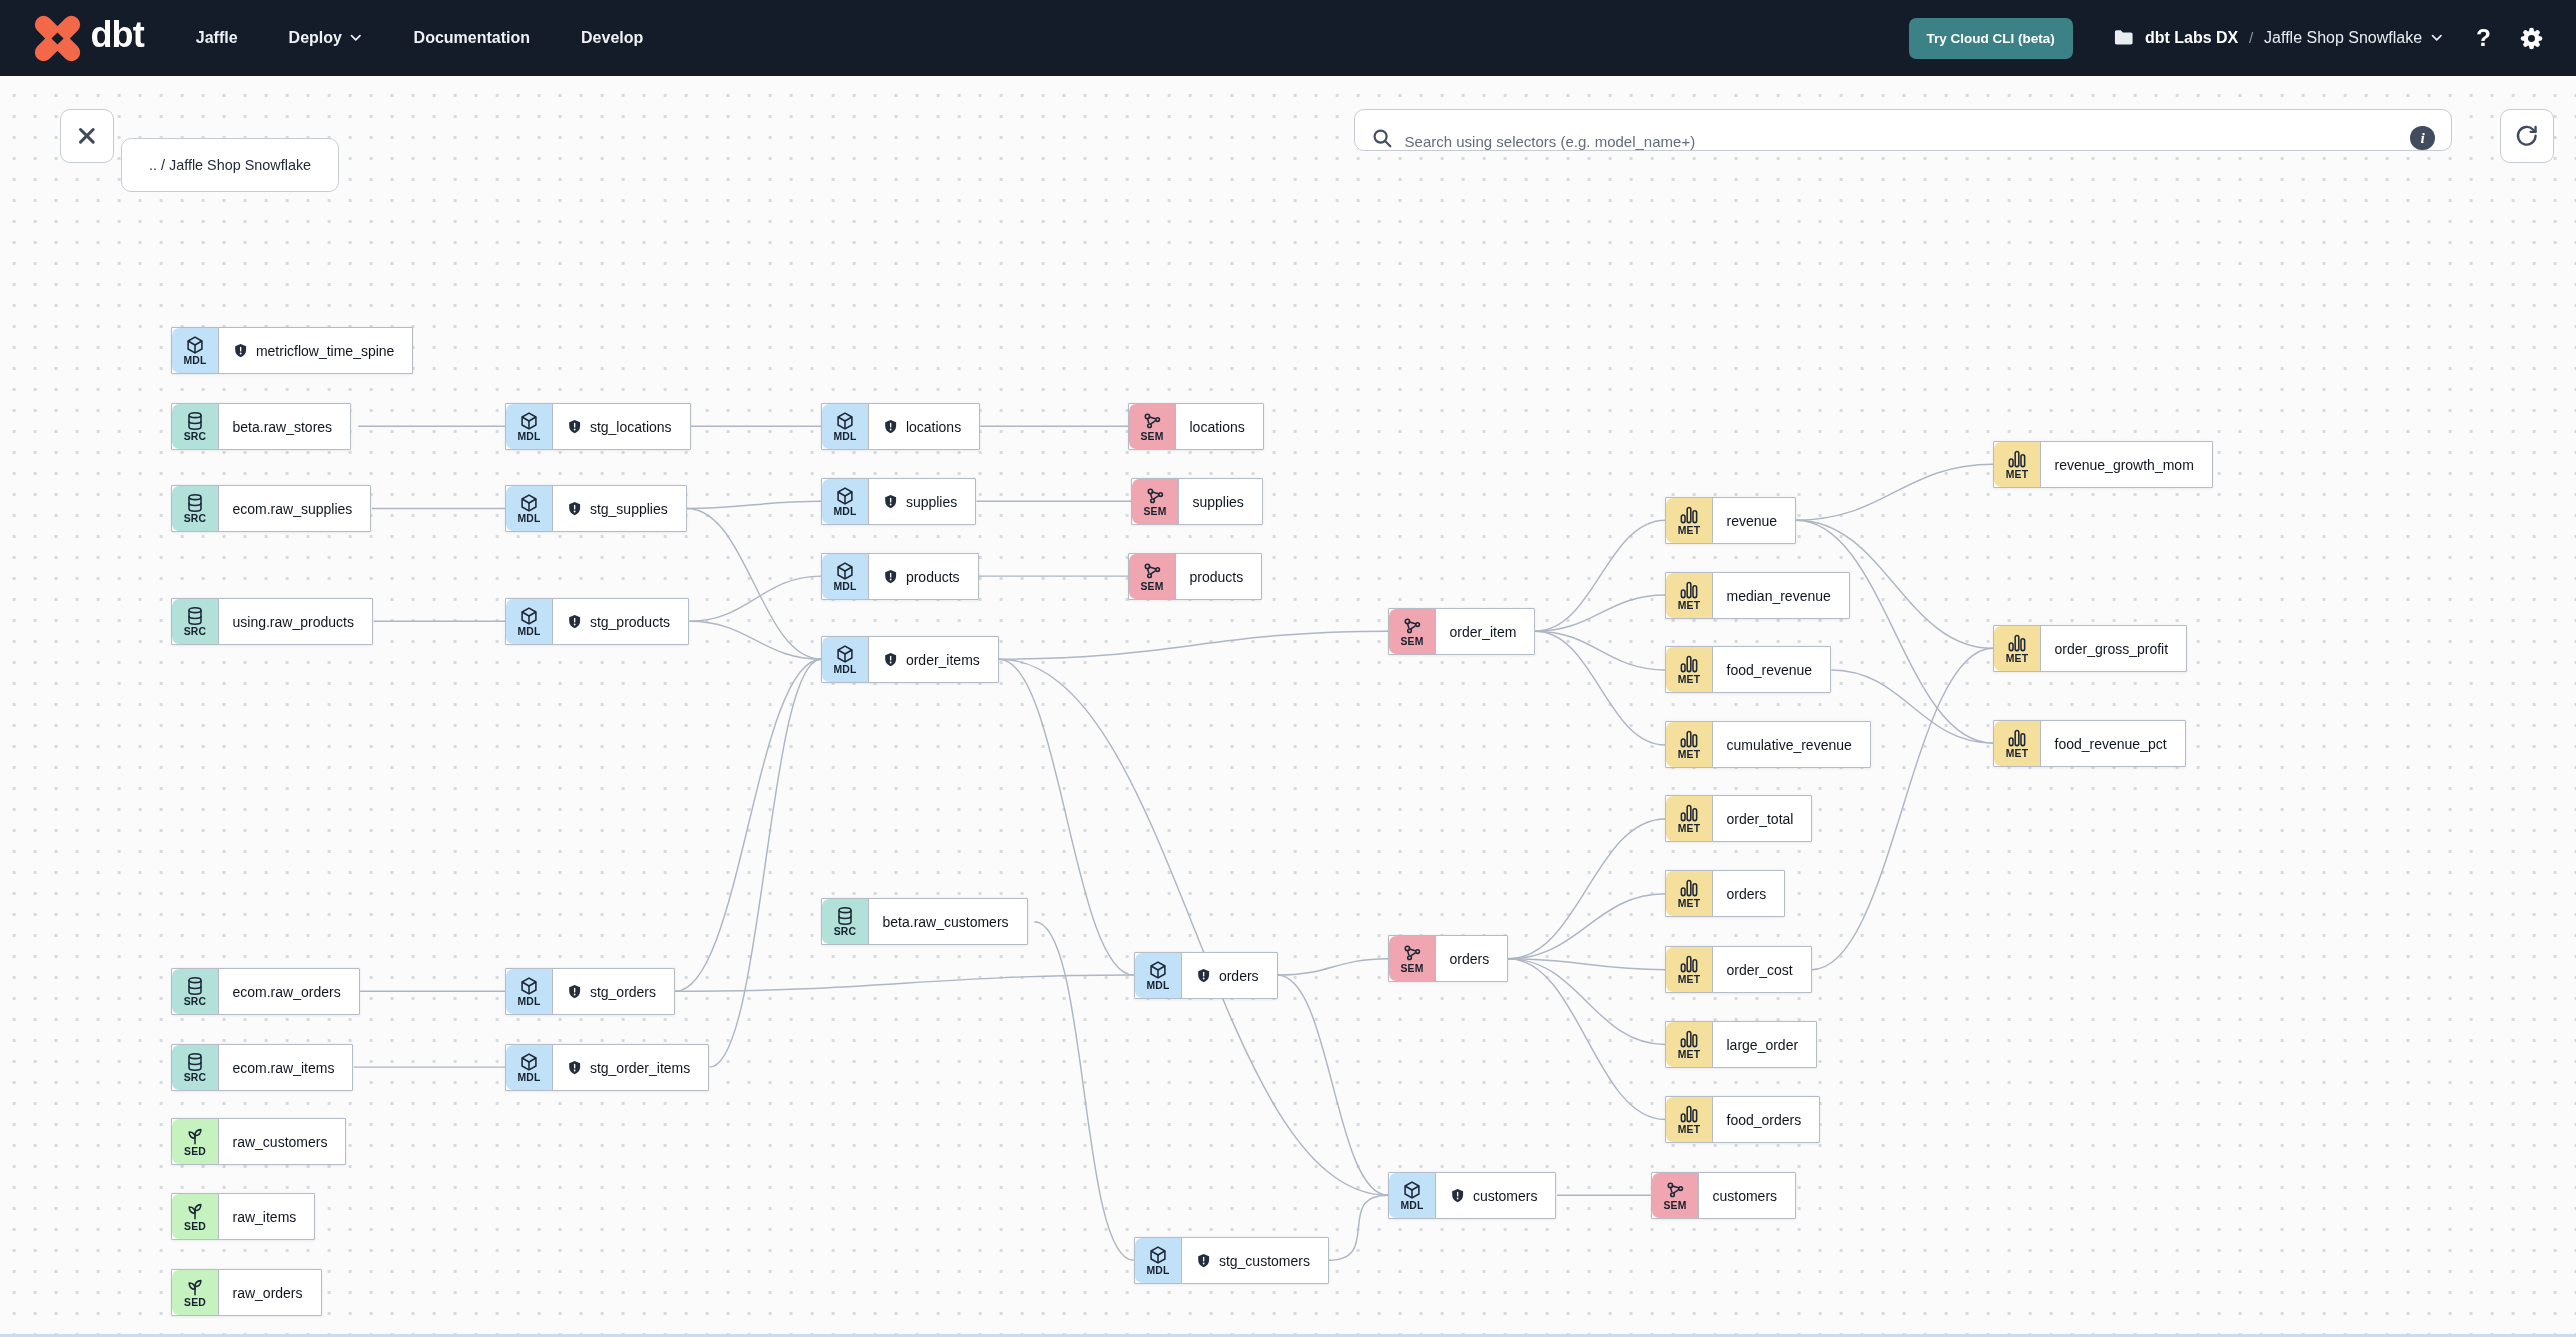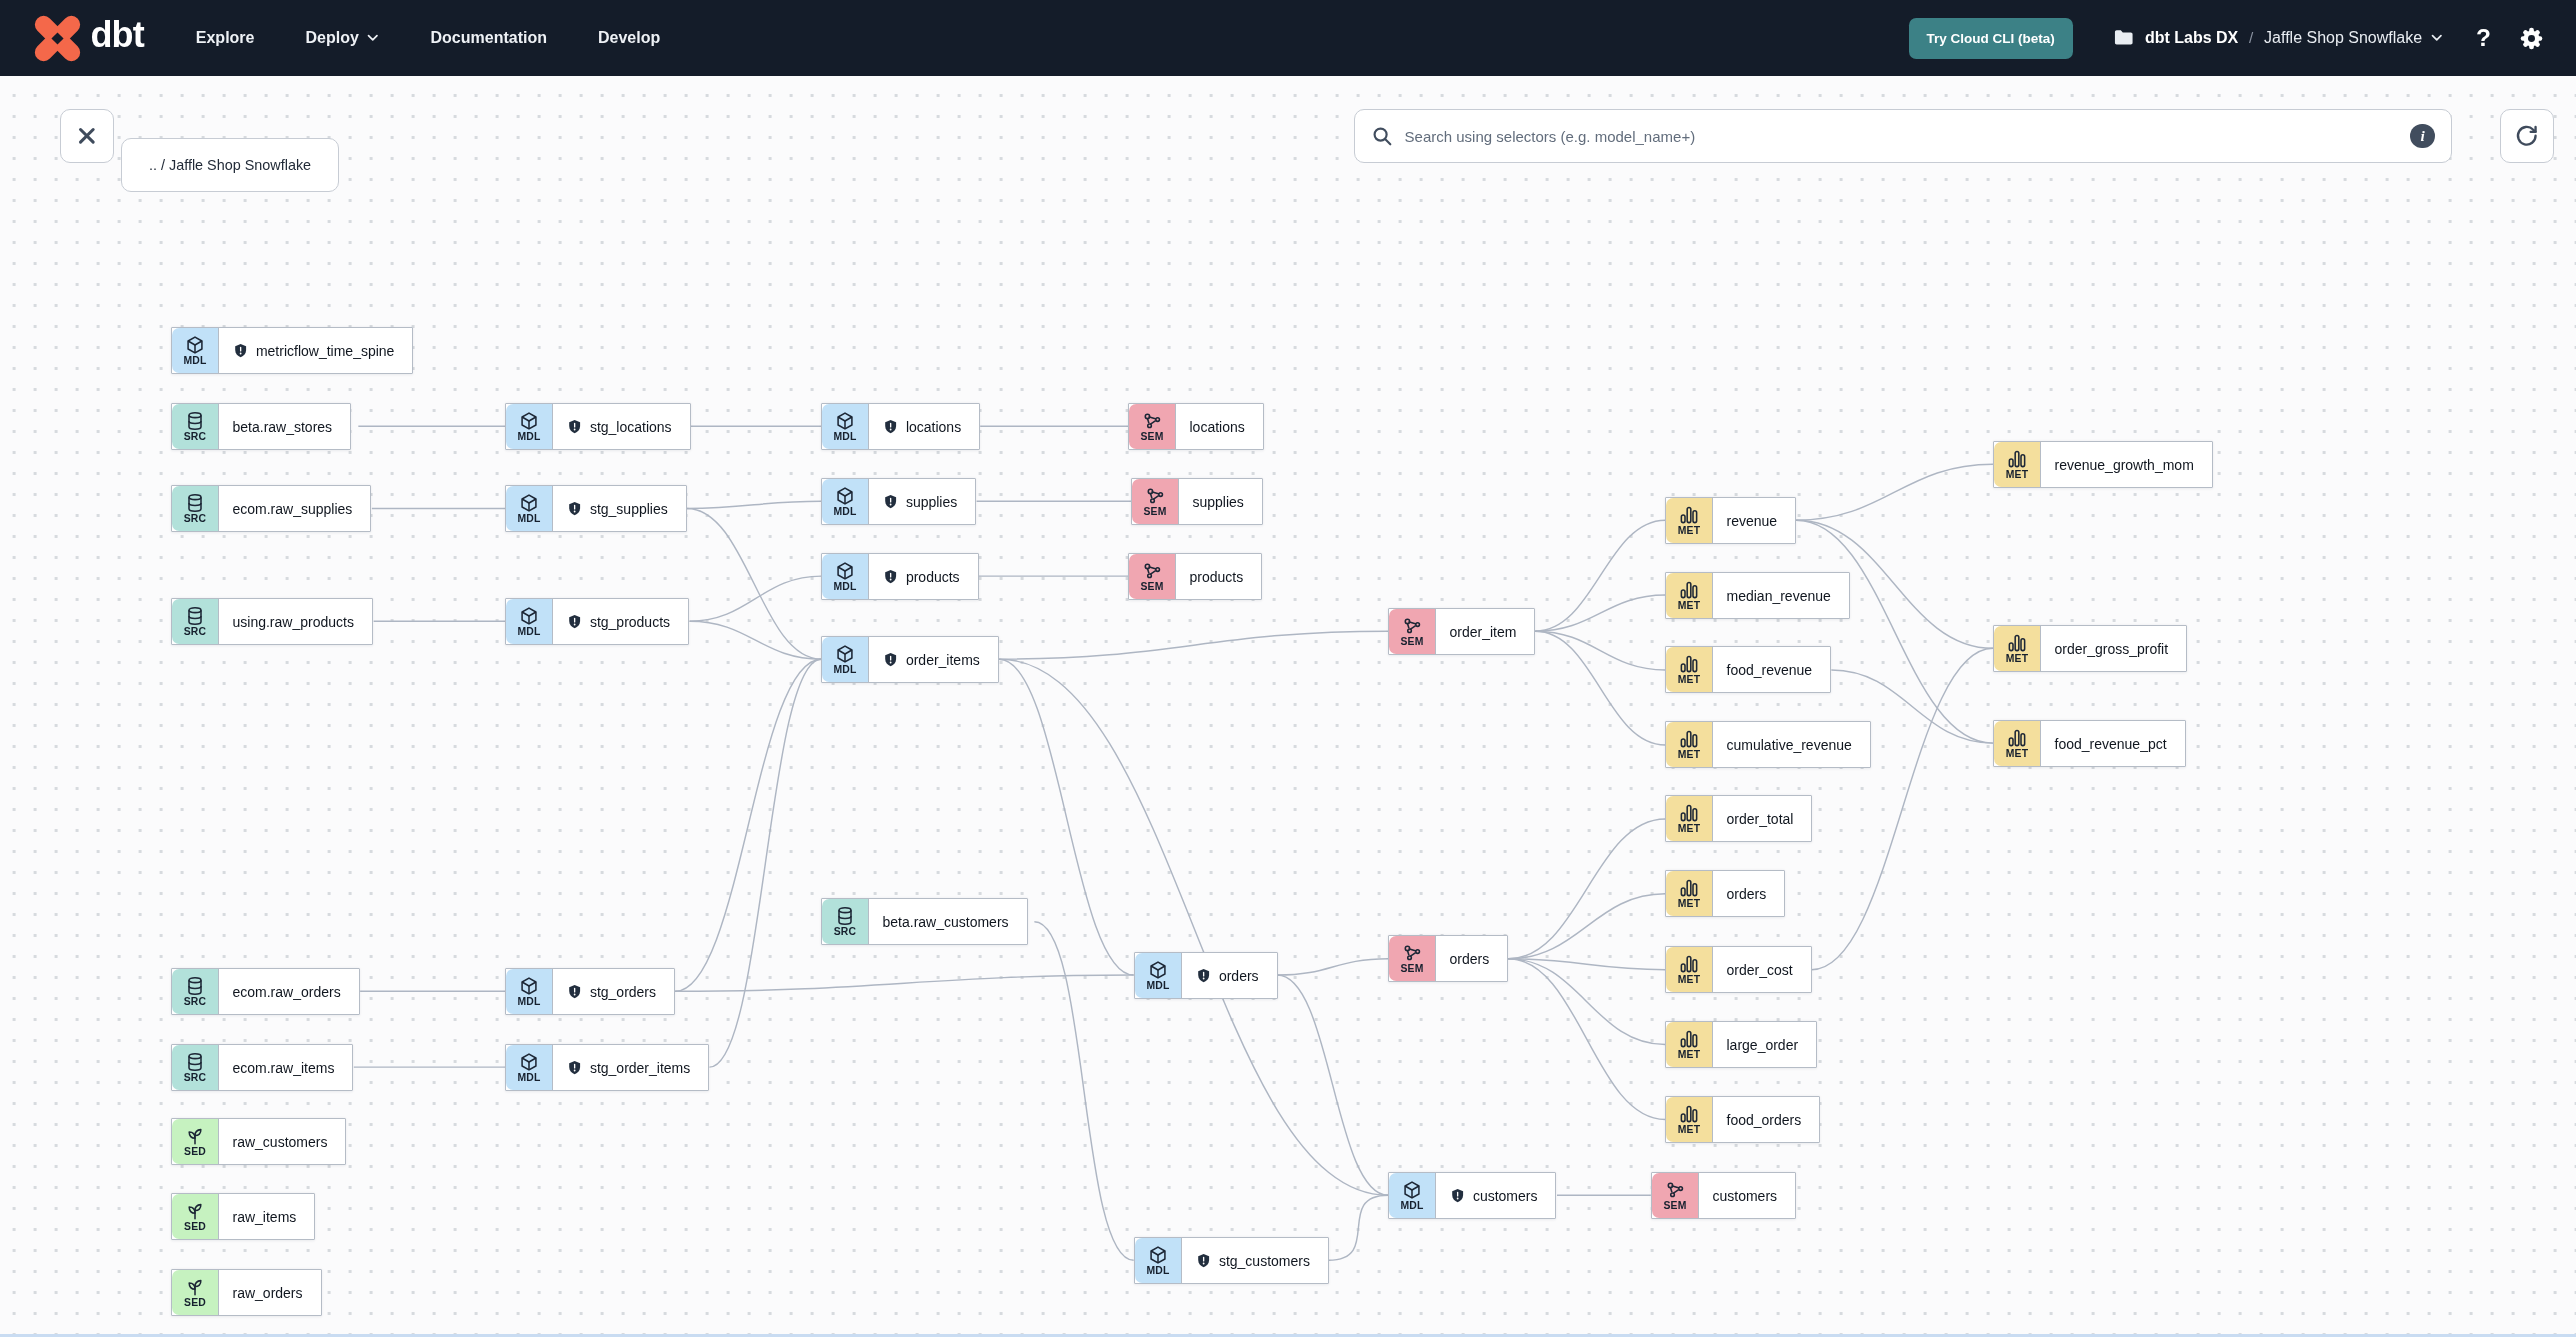--- a/index.html
+++ b/index.html
@@ -28,22 +28,22 @@
   .canvas { position:absolute; left:0; top:76px; width:2576px; height:1262px; background:#fbfbfc;
             background-image:radial-gradient(circle, #d6dade 1.4px, transparent 1.7px);
             background-size:21px 21px; background-position:3.6px 9px; }
   #edges-svg { position:absolute; left:0; top:0; width:2576px; height:1262px; }
 
   
   .tool-btn { position:absolute; width:54px; height:54px; background:#ffffff; border:1.4px solid #c7ccd4;
               border-radius:10px; display:flex; align-items:center; justify-content:center; cursor:pointer; }
   .chip { position:absolute; height:54px; background:#ffffff; border:1.4px solid #c7ccd4; border-radius:10px;
           display:flex; align-items:center; padding:0 27px; font-size:14.4px; color:#222b38; white-space:nowrap; }
-  .searchbar { position:absolute; left:1354px; top:33px; width:1098px; height:54px; background:#ffffff;
-               border:1.4px solid #c7ccd4; border-radius:10px; display:flex; align-items:center; padding:0 16.2px; gap:10.8px; }
+  .searchbar { position:absolute; left:1354px; top:33px; width:1098px; height:42px; background:#ffffff;
+               border:1.4px solid #c7ccd4; border-radius:10px; display:flex; align-items:flex-end; padding:0 16.2px; gap:10.8px; }
   .searchbar input { flex:1; border:none; outline:none; font-size:15px; color:#222b38; font-family:"Liberation Sans",sans-serif; background:transparent; }
   .searchbar input::placeholder { color:#626d7c; opacity:1; }
   .info-badge { width:24.4px; height:24.4px; border-radius:50%; background:#414d5e; color:#ffffff; display:flex;
                 align-items:center; justify-content:center; font-family:"Liberation Serif",serif; font-weight:700;
                 font-size:15.3px; font-style:italic; cursor:pointer; flex:0 0 auto; }
 
   
   .node { position:absolute; height:47px; display:flex; background:#ffffff; border:0.9px solid #b5bcc6;
           border-radius:1px; box-shadow:0 0.9px 2.7px rgba(20,30,50,.07); cursor:pointer; }
   .node .tab { width:47px; flex:0 0 47px; border-right:0.9px solid #b5bcc6; border-radius:7.2px 0 0 7.2px;
@@ -62,21 +62,21 @@
     <div class="nav-left">
       <div class="logo">
         <svg width="49" height="49" viewBox="0 0 24 24">
           <line x1="5.2" y1="5.2" x2="18.8" y2="18.8" stroke="#f4684a" stroke-width="8.6" stroke-linecap="round"></line>
           <line x1="18.8" y1="5.2" x2="5.2" y2="18.8" stroke="#f4684a" stroke-width="8.6" stroke-linecap="round"></line>
           <rect x="9.9" y="9.9" width="4.2" height="4.2" transform="rotate(45 12 12)" fill="#141c29"></rect>
         </svg>
         <span class="logo-text">dbt</span>
       </div>
       <nav class="menu">
-        <span class="menu-item">Explore</span>
+        <span class="menu-item">Jaffle</span>
         <span class="menu-item">
           <span>Deploy</span>
           <svg width="13.5" height="13.5" viewBox="0 0 16 16" fill="none">
             <path d="M3 5.5 L8 10.5 L13 5.5" stroke="#eef1f5" stroke-width="2" stroke-linecap="round" stroke-linejoin="round"></path>
           </svg>
         </span>
         <span class="menu-item">Documentation</span>
         <span class="menu-item">Develop</span>
       </nav>
     </div>

